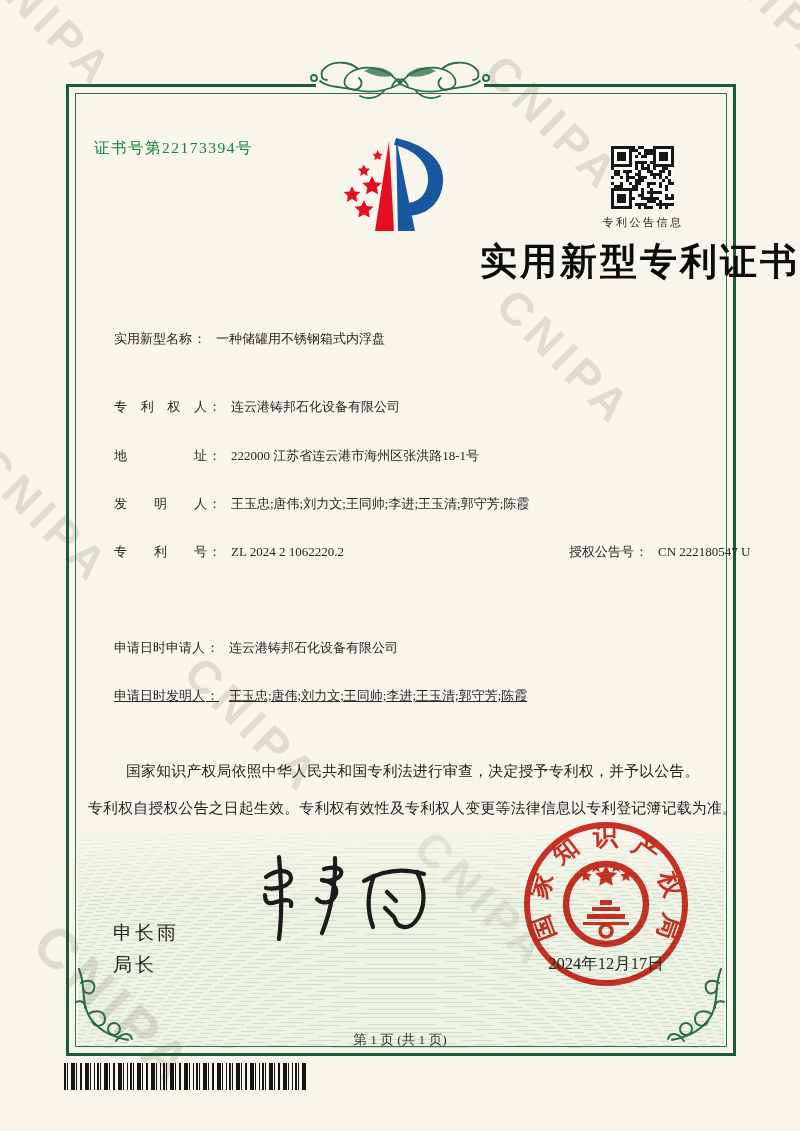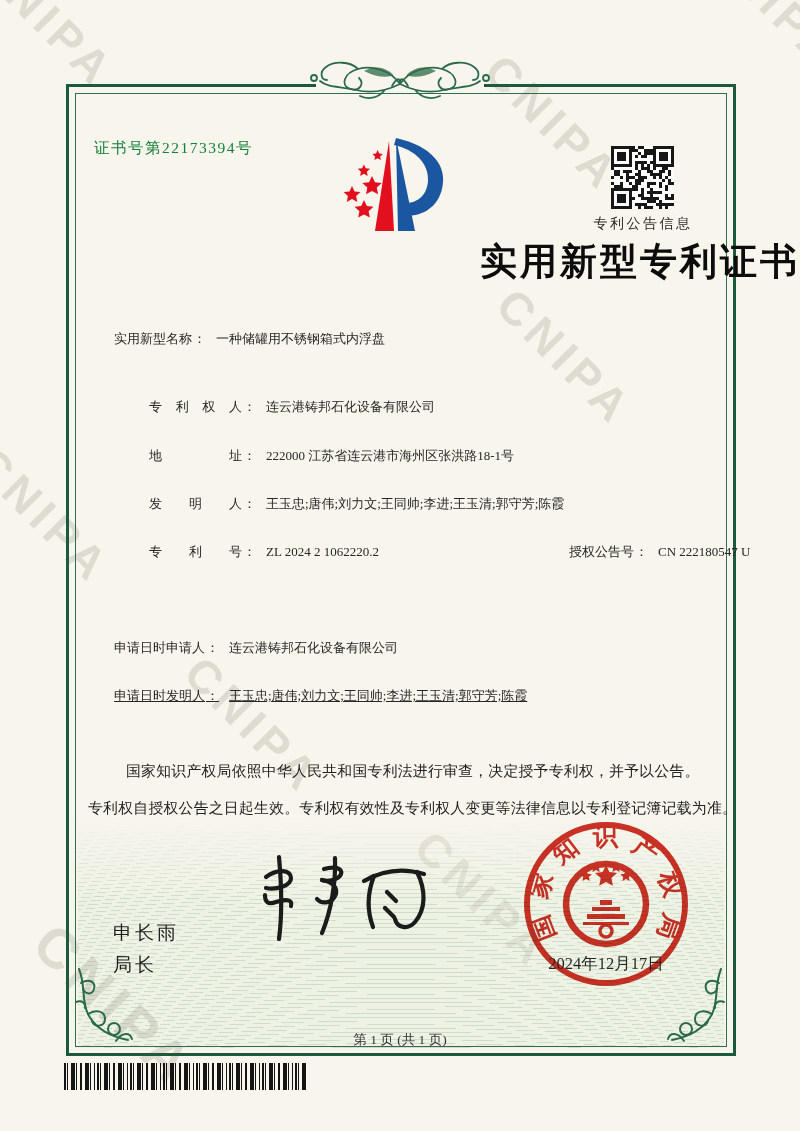--- a/index.html
+++ b/index.html
@@ -41,30 +41,30 @@
   .corner-left{left:72px;top:966px;}
   .corner-right{left:666px;top:966px;transform:scaleX(-1);}
 
   
   .cert-no{position:absolute;left:94px;top:138px;font-size:15.5px;letter-spacing:1.5px;
            color:#15803d;z-index:3;}
   .logo{position:absolute;left:328px;top:134px;width:140px;height:104px;z-index:3;}
   .qr{position:absolute;left:611px;top:146px;width:63px;height:63px;z-index:3;background:#fdfdfb;}
   .qr svg{display:block;}
   .qr-caption{position:absolute;left:578px;top:215px;width:130px;text-align:center;
-              font-size:14px;letter-spacing:2.5px;color:#2b2b2b;z-index:3;}
+              font-size:11px;letter-spacing:2.5px;color:#2b2b2b;z-index:3;}
 
   .title{position:absolute;left:0;top:237px;width:800px;text-align:right;
          font-size:37px;font-weight:bold;letter-spacing:3px;color:#0c0c0c;z-index:3;}
 
   
   .row{position:absolute;left:114px;font-size:13px;color:#272727;z-index:3;white-space:nowrap;}
   .lbl{display:inline-block;text-align:justify;text-align-last:justify;text-justify:inter-character;
        vertical-align:bottom;}
-  .lbl-4{width:93px;margin-left:35px;}
+  .lbl-4{width:93px;}
   .colon{margin:0 2px 0 1px;}
   .val{margin-left:8px;}
   .col2{position:absolute;left:455px;top:0;}
   .r1{top:330px;} .r2{top:398px;} .r3{top:447px;} .r4{top:495px;}
   .r5{top:543px;width:660px;} .r6{top:591px;width:660px;} .r7{top:639px;} .r8{top:687px;text-decoration:underline;}
 
   
   .stmt{position:absolute;z-index:3;font-size:14.8px;color:#222;white-space:nowrap;
         letter-spacing:0.3px;}
   .stmt1{left:126px;top:762px;text-align:right;}

